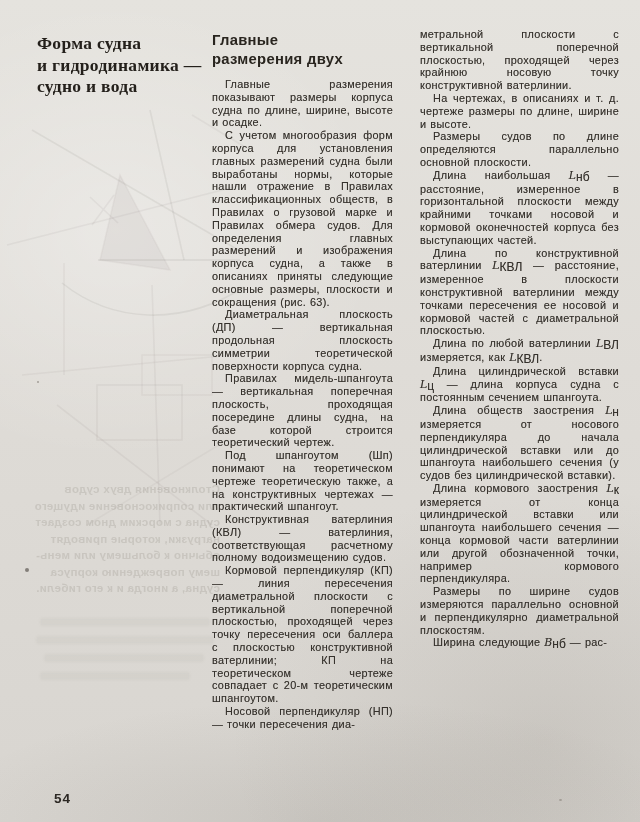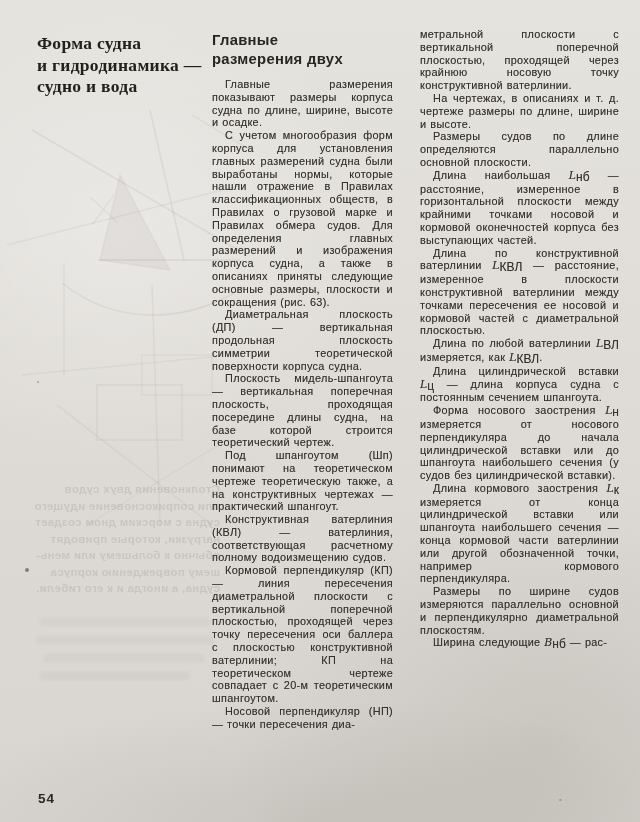--- a/index.html
+++ b/index.html
@@ -44,21 +44,21 @@
     font-size:10.9px; line-height:12.8px;
     letter-spacing:0.3px; word-spacing:0.6px;
     hyphens:auto; overflow-wrap:break-word;
     text-shadow:0 0 0.4px rgba(52,47,40,0.45);
   }
   .bp.ind{text-indent:13px;}
   .it{}
   .math{font-family:"DejaVu Serif", serif; font-style:italic; letter-spacing:0;}
   .bp sub{font-size:12px; line-height:0; letter-spacing:0; vertical-align:-2px;}
   .page-number{
-    position:absolute; left:38px; top:791px;
+    position:absolute; left:54px; top:791px;
     font-size:13.5px; font-weight:bold; color:#2c2824; letter-spacing:1px;
   }
   .speck{position:absolute; border-radius:50%;}
   .speck.s1{left:25px; top:568px; width:4px; height:4px; background:rgba(58,52,45,0.55);}
   .speck.s2{left:559px; top:799px; width:3px; height:2px; background:rgba(90,84,75,0.35);}
   .speck.s3{left:37px; top:381px; width:2px; height:2px; background:rgba(70,64,56,0.4);}
 </style>
 </head>
 <body>
 
@@ -108,37 +108,37 @@
 
   <div class="col-mid">
     <h2 class="section-heading">
       <span>Главные</span>
       <span>размерения двух</span>
     </h2>
     <div>
         <p class="bp ind"><span>Главные размерения показывают размеры корпуса судна по длине, ширине, высоте и осадке.</span></p>
         <p class="bp ind"><span>С учетом многообразия форм корпуса для установления главных размерений судна были выработаны нормы, которые нашли отражение в Правилах классификационных обществ, в Правилах о грузовой марке и Правилах обмера судов. Для определения главных размерений и изображения корпуса судна, а также в описаниях приняты следующие основные размеры, плоскости и сокращения (рис. 63).</span></p>
         <p class="bp ind"><span class="it">Диаметральная плоскость (ДП)</span><span> — вертикальная продольная плоскость симметрии теоретической поверхности корпуса судна.</span></p>
-        <p class="bp ind"><span class="it">Плоскость мидель-шпангоута</span><span> — вертикальная поперечная плоскость, проходящая посередине длины судна, на базе которой строится теоретический чертеж.</span></p>
+        <p class="bp ind"><span class="it">Правилах мидель-шпангоута</span><span> — вертикальная поперечная плоскость, проходящая посередине длины судна, на базе которой строится теоретический чертеж.</span></p>
         <p class="bp ind"><span class="it">Под шпангоутом (Шп)</span><span> понимают на теоретическом чертеже теоретическую также, а на конструктивных чертежах — практический шпангоут.</span></p>
         <p class="bp ind"><span class="it">Конструктивная ватерлиния (КВЛ)</span><span> — ватерлиния, соответствующая расчетному полному водоизмещению судов.</span></p>
         <p class="bp ind"><span class="it">Кормовой перпендикуляр (КП)</span><span> — линия пересечения диаметральной плоскости с вертикальной поперечной плоскостью, проходящей через точку пересечения оси баллера с плоскостью конструктивной ватерлинии; КП на теоретическом чертеже совпадает с 20-м теоретическим шпангоутом.</span></p>
         <p class="bp ind"><span class="it">Носовой перпендикуляр (НП)</span><span> — точки пересечения диа-</span></p>
       </div>
   </div>
 
   <div class="col-right">
       <p class="bp"><span>метральной плоскости с вертикальной поперечной плоскостью, проходящей через крайнюю носовую точку конструктивной ватерлинии.</span></p>
       <p class="bp ind"><span>На чертежах, в описаниях и т. д. чертеже размеры по длине, ширине и высоте.</span></p>
       <p class="bp ind"><span>Размеры судов по длине определяются параллельно основной плоскости.</span></p>
       <p class="bp ind"><span class="it">Длина наибольшая </span><span class="math">L</span><sub>нб</sub><span> — расстояние, измеренное в горизонтальной плоскости между крайними точками носовой и кормовой оконечностей корпуса без выступающих частей.</span></p>
       <p class="bp ind"><span class="it">Длина по конструктивной ватерлинии </span><span class="math">L</span><sub>КВЛ</sub><span> — расстояние, измеренное в плоскости конструктивной ватерлинии между точками пересечения ее носовой и кормовой частей с диаметральной плоскостью.</span></p>
       <p class="bp ind"><span class="it">Длина по любой ватерлинии </span><span class="math">L</span><sub>ВЛ</sub><span class="it"> измеряется, как </span><span class="math">L</span><sub>КВЛ</sub><span>.</span></p>
       <p class="bp ind"><span class="it">Длина цилиндрической вставки </span><span class="math">L</span><sub>ц</sub><span> — длина корпуса судна с постоянным сечением шпангоута.</span></p>
-      <p class="bp ind"><span class="it">Форма носового заострения </span><span class="math">L</span><sub>н</sub><span> измеряется от носового перпендикуляра до начала цилиндрической вставки или до шпангоута наибольшего сечения (у судов без цилиндрической вставки).</span></p>
+      <p class="bp ind"><span class="it">Длина обществ заострения </span><span class="math">L</span><sub>н</sub><span> измеряется от носового перпендикуляра до начала цилиндрической вставки или до шпангоута наибольшего сечения (у судов без цилиндрической вставки).</span></p>
       <p class="bp ind"><span class="it">Длина кормового заострения </span><span class="math">L</span><sub>к</sub><span> измеряется от конца цилиндрической вставки или шпангоута наибольшего сечения — конца кормовой части ватерлинии или другой обозначенной точки, например кормового перпендикуляра.</span></p>
       <p class="bp ind"><span class="it">Размеры по ширине судов</span><span> измеряются параллельно основной и перпендикулярно диаметральной плоскостям.</span></p>
       <p class="bp ind"><span class="it">Ширина следующие </span><span class="math">B</span><sub>нб</sub><span> — рас-</span></p>
     </div>
 
   <div class="page-number">54</div>
 
   <div class="speck s1"></div>
   <div class="speck s2"></div>
   <div class="speck s3"></div>

